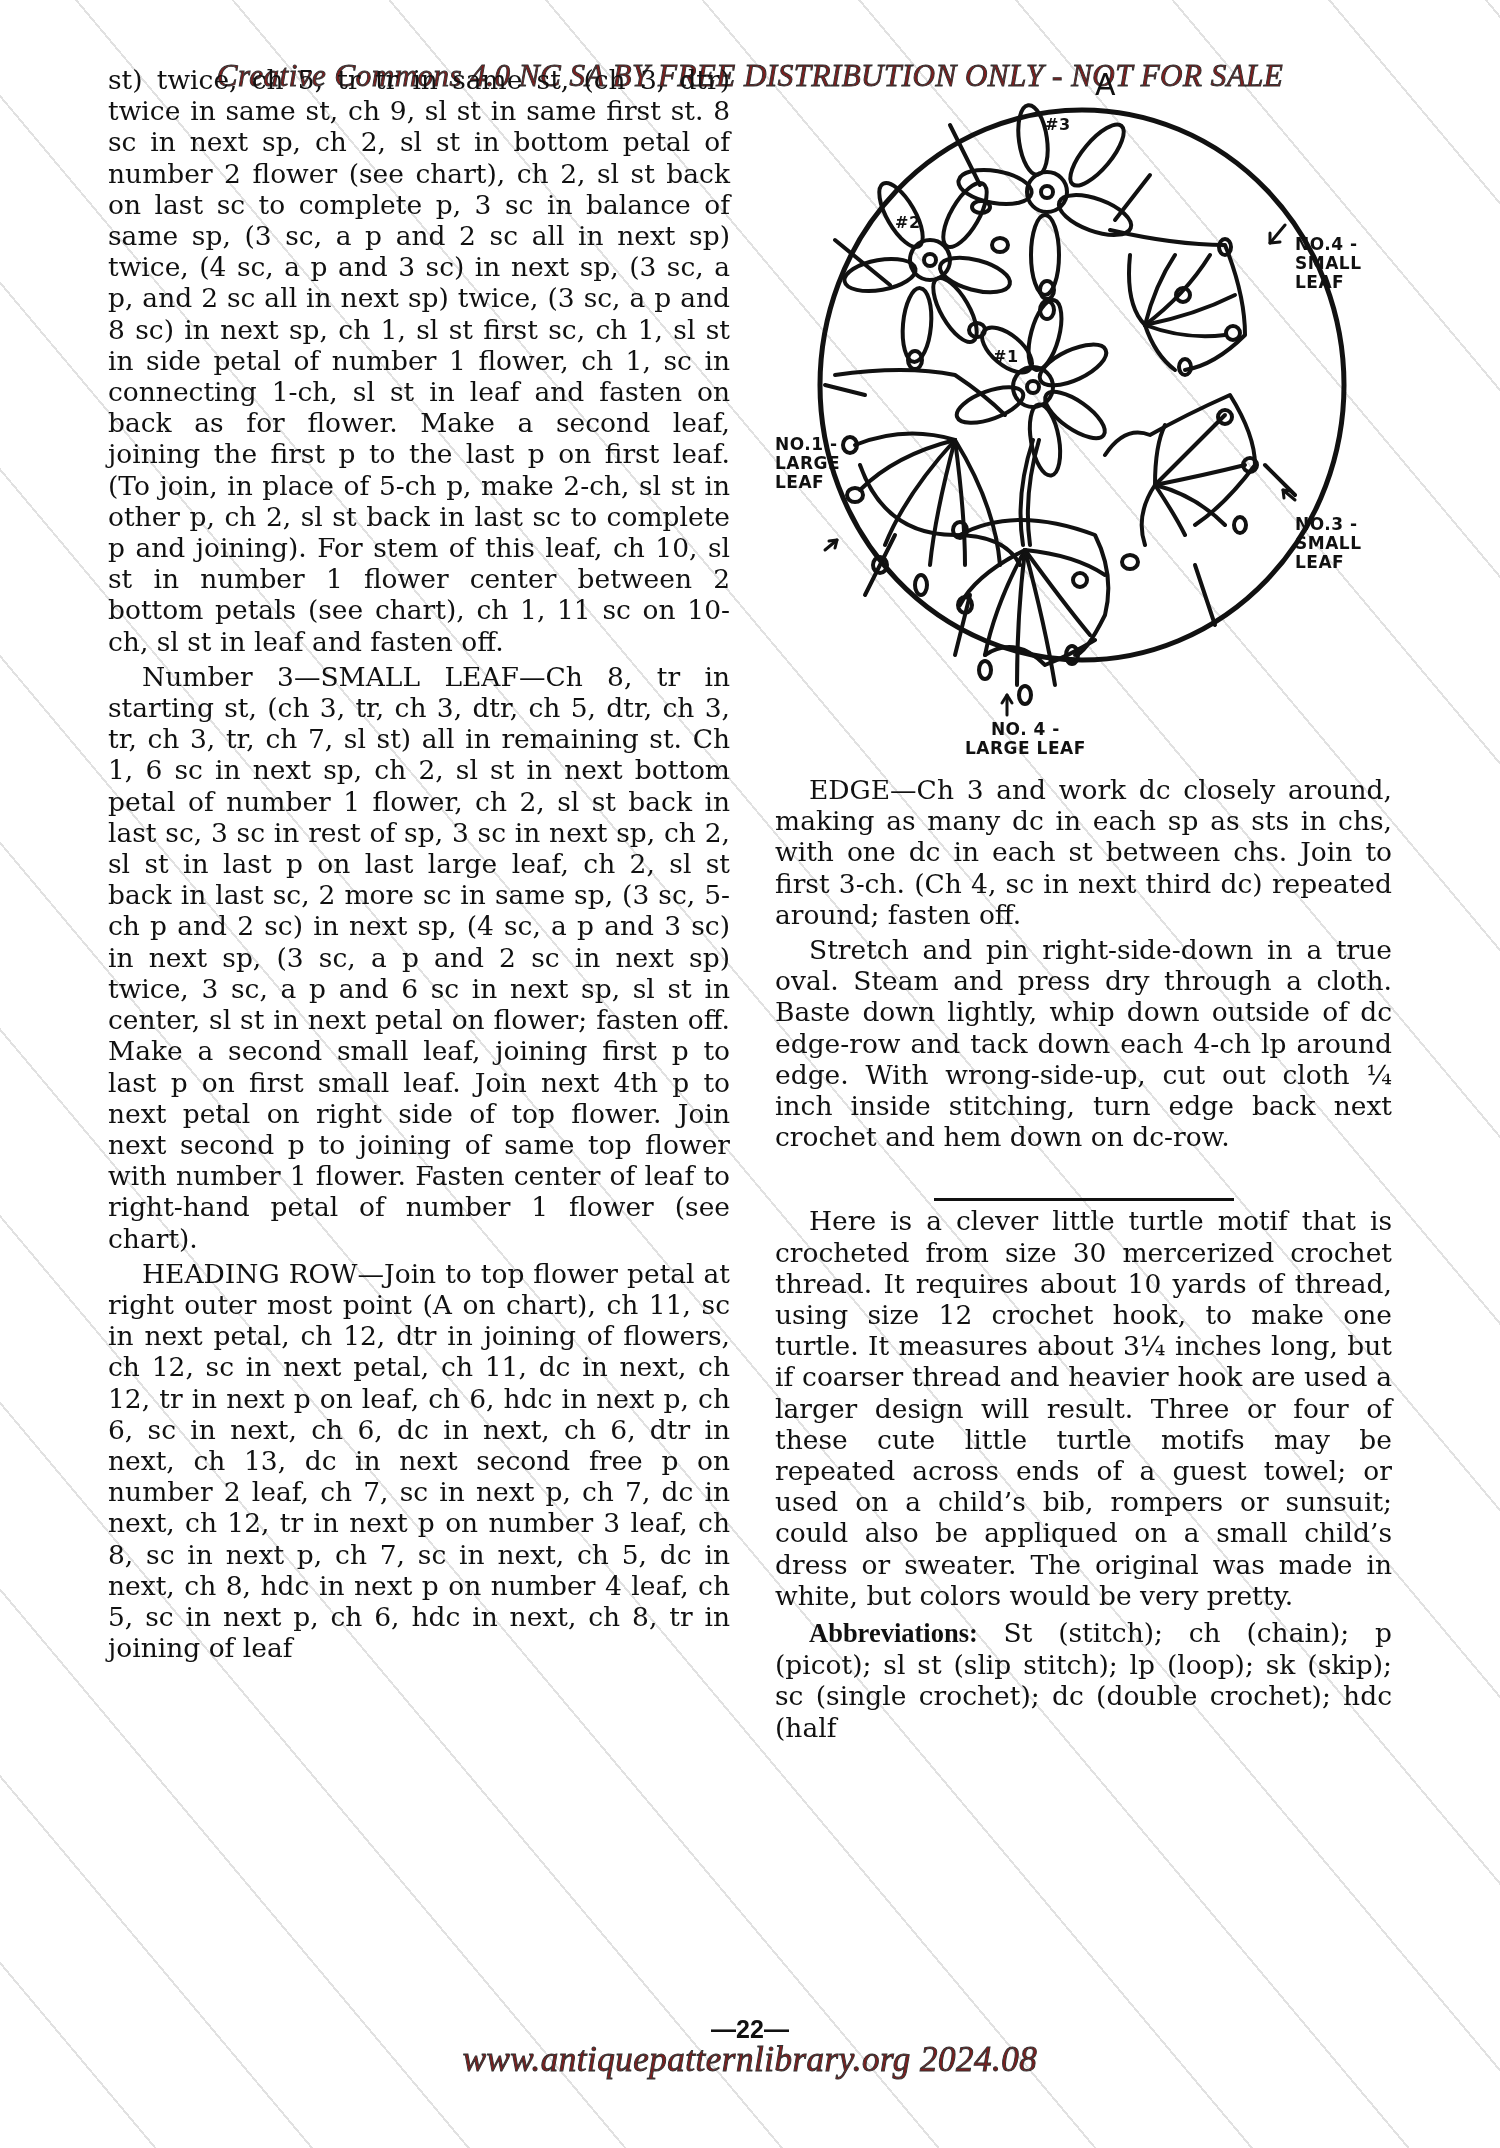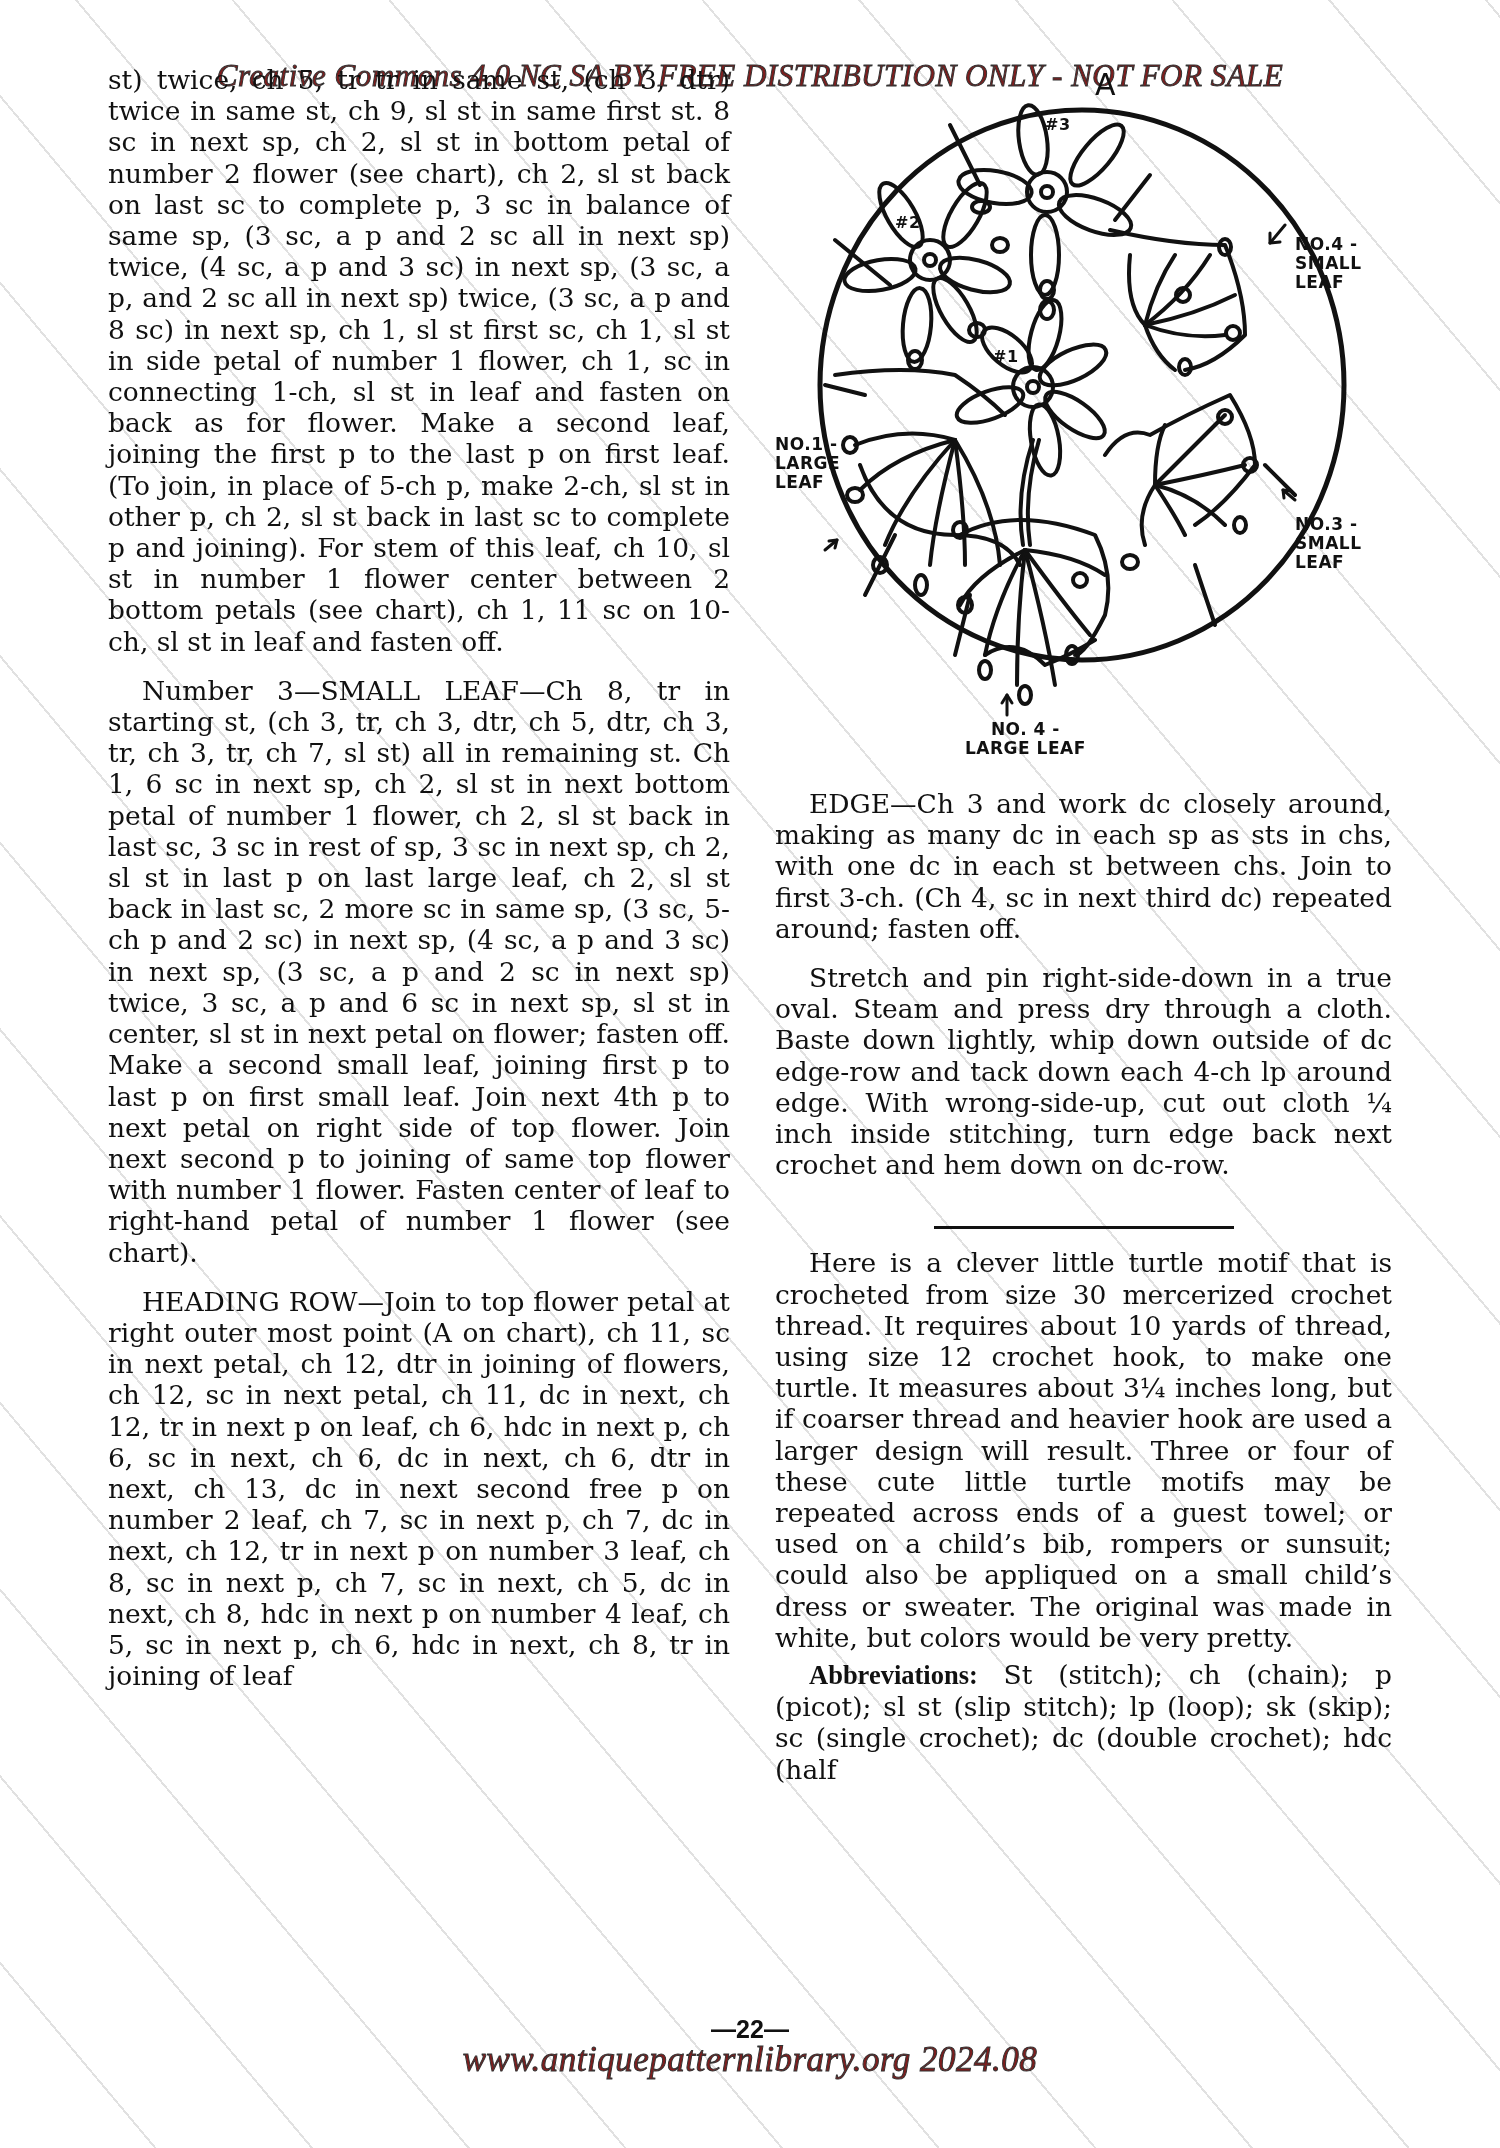--- a/index.html
+++ b/index.html
@@ -29,21 +29,21 @@
   .footer-banner { top: 2040px; font-size: 35px; }
 
   .col {
     position: absolute; z-index: 2;
     font-size: 26.5px; line-height: 31.2px;
     text-align: justify; hyphens: none;
   }
   .col-left { left: 108px; top: 64px; width: 622px; }
   .col-right { left: 775px; top: 770px; width: 617px; }
   .col p { margin: 0; }
-  .col p.indent { text-indent: 34px; margin-top: 18px; }
+  .col p.indent { text-indent: 34px; margin-top: 4px; }
   .col p.indent.tight { margin-top: 6px; }
   .bold { font-weight: bold; font-family: Liberation Serif, serif; }
   .section-title {
     text-align: center; font-weight: bold; font-size: 27px;
     margin-top: 48px; margin-bottom: 28px;
   }
   .divider {
     width: 300px; height: 3px; background: #111; margin: 46px auto 0 auto;
   }
   .diagram {

